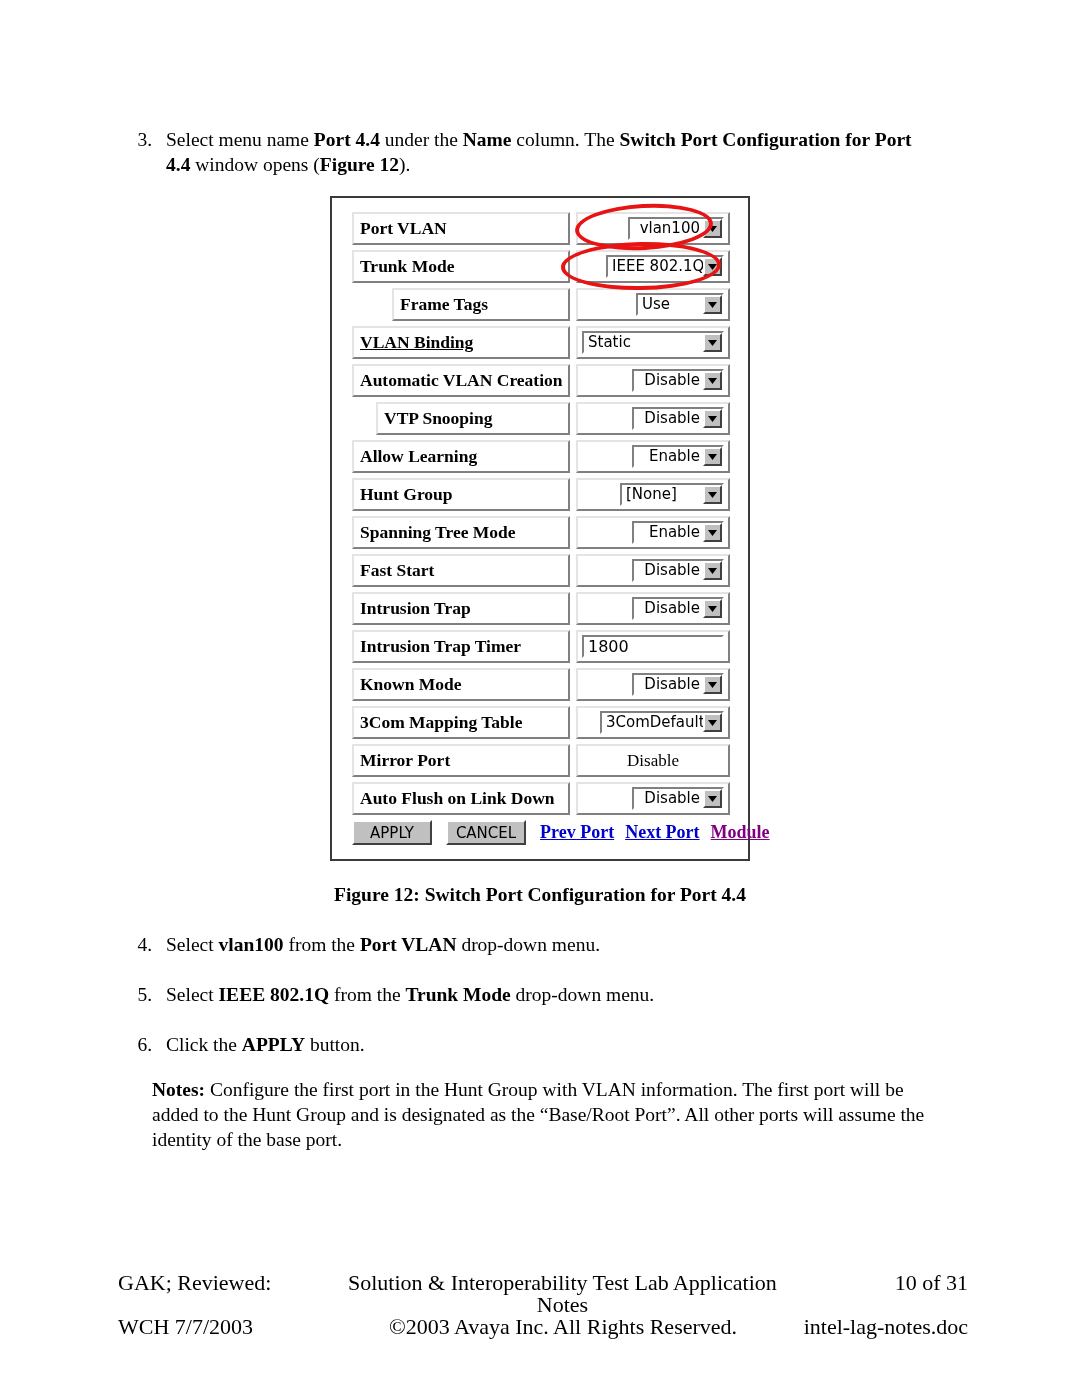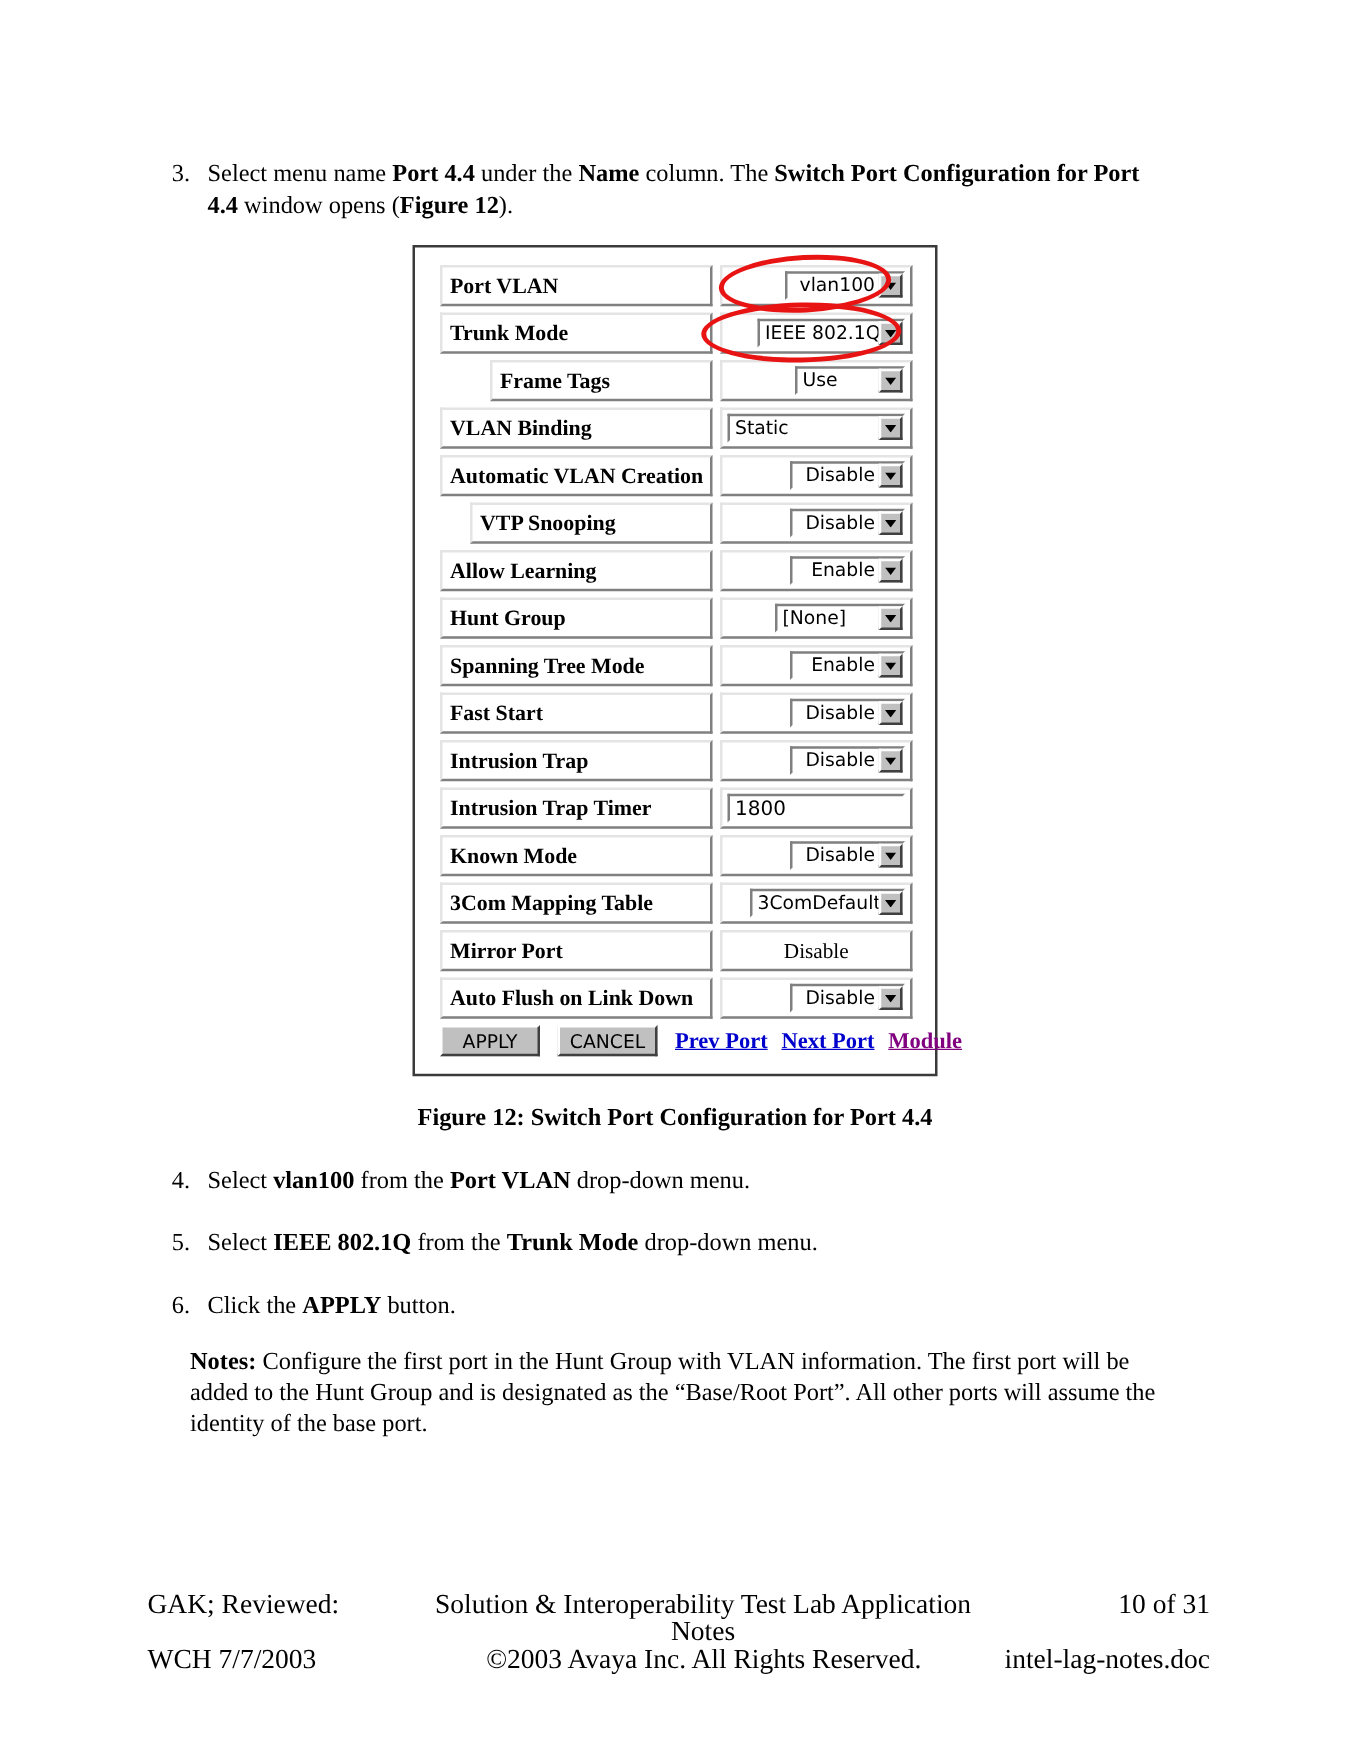--- a/index.html
+++ b/index.html
@@ -298,21 +298,21 @@
                     </svg>
                   </span>
                 </div>
               </div>
             </td>
           </tr>
           <tr>
             <td colspan="3" class="row-gap"></td>
           </tr>
           <tr>
-            <td style="width: 218px;">
+            <td style="width: 218px; text-decoration: underline;">
               <div class="cell label">VLAN Binding</div>
             </td>
             <td class="col-gap"></td>
             <td>
               <div class="cell value">
                 <div class="sel" style="width: 184px; gap: 12px;">
                   <span class="txt">Static</span>
                   <span class="arrow">
                     <svg width="9" height="6" viewBox="0 0 9 6" aria-hidden="true">
                       <polygon points="0,0 9,0 4.5,6" fill="#000"></polygon>

